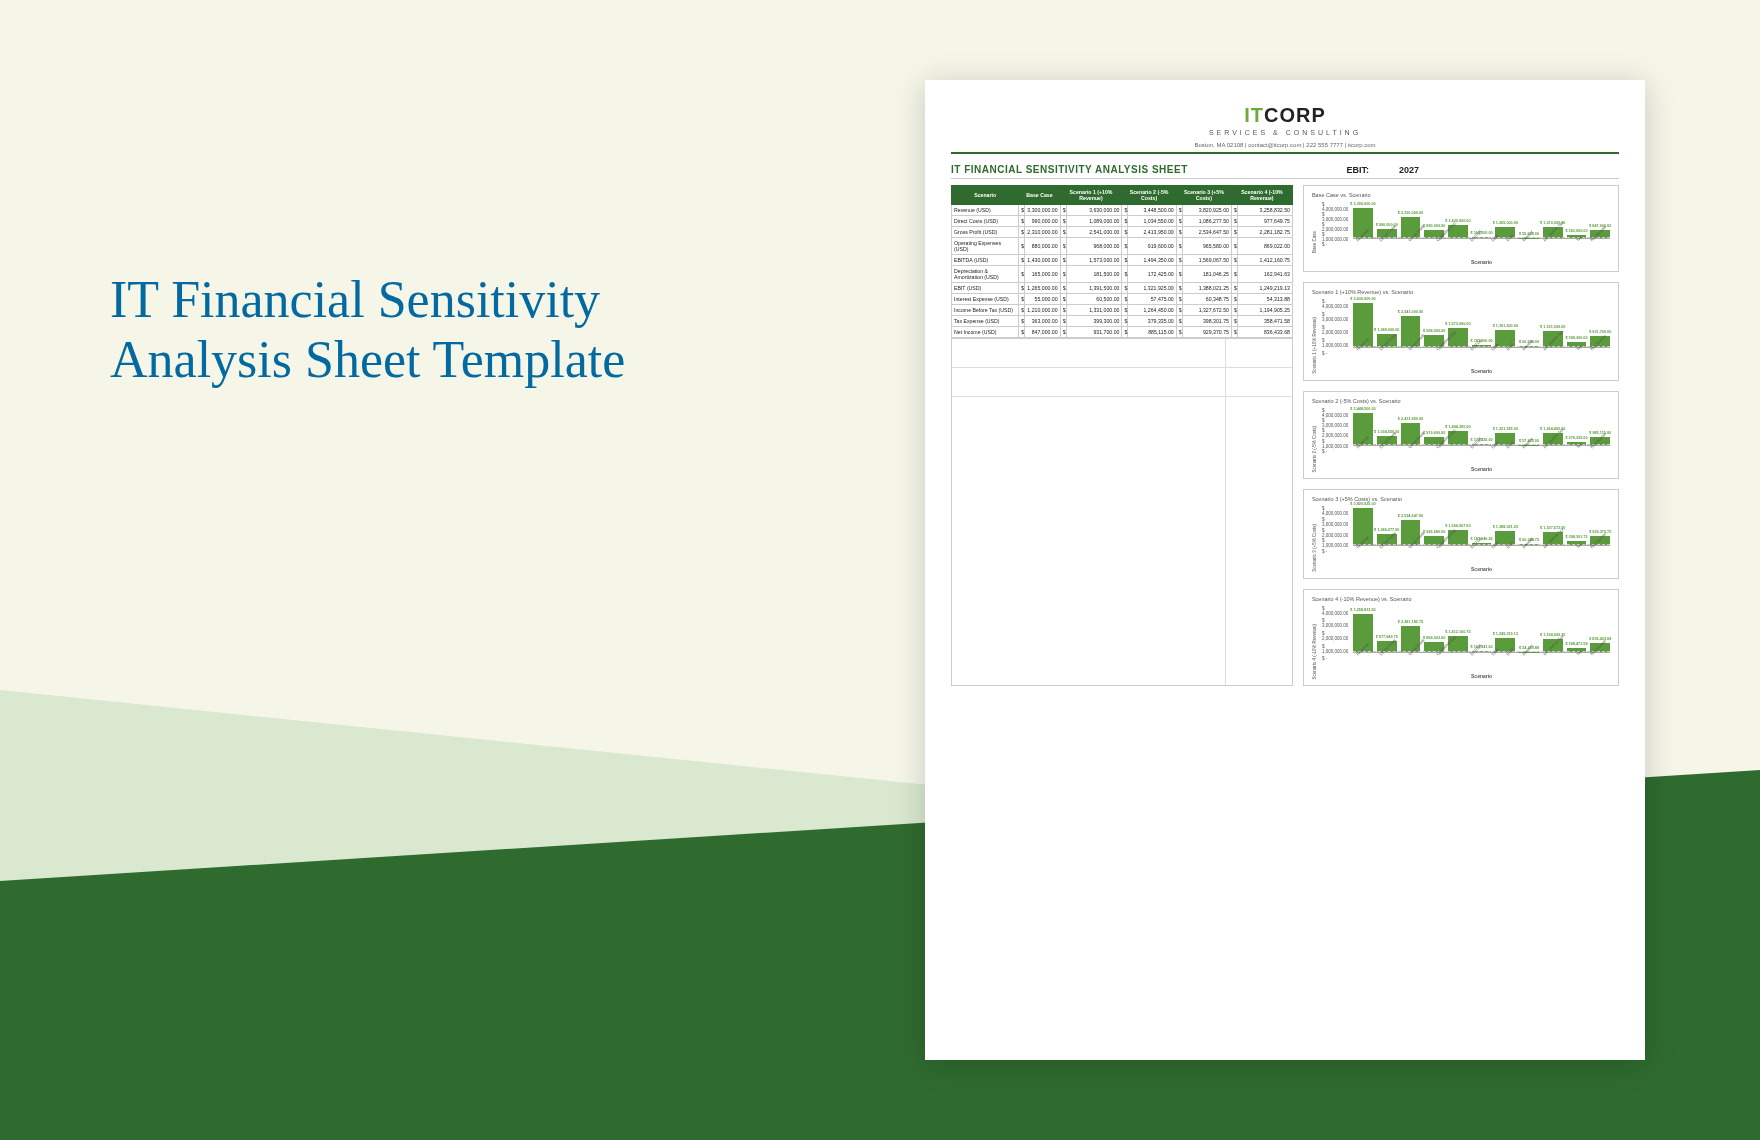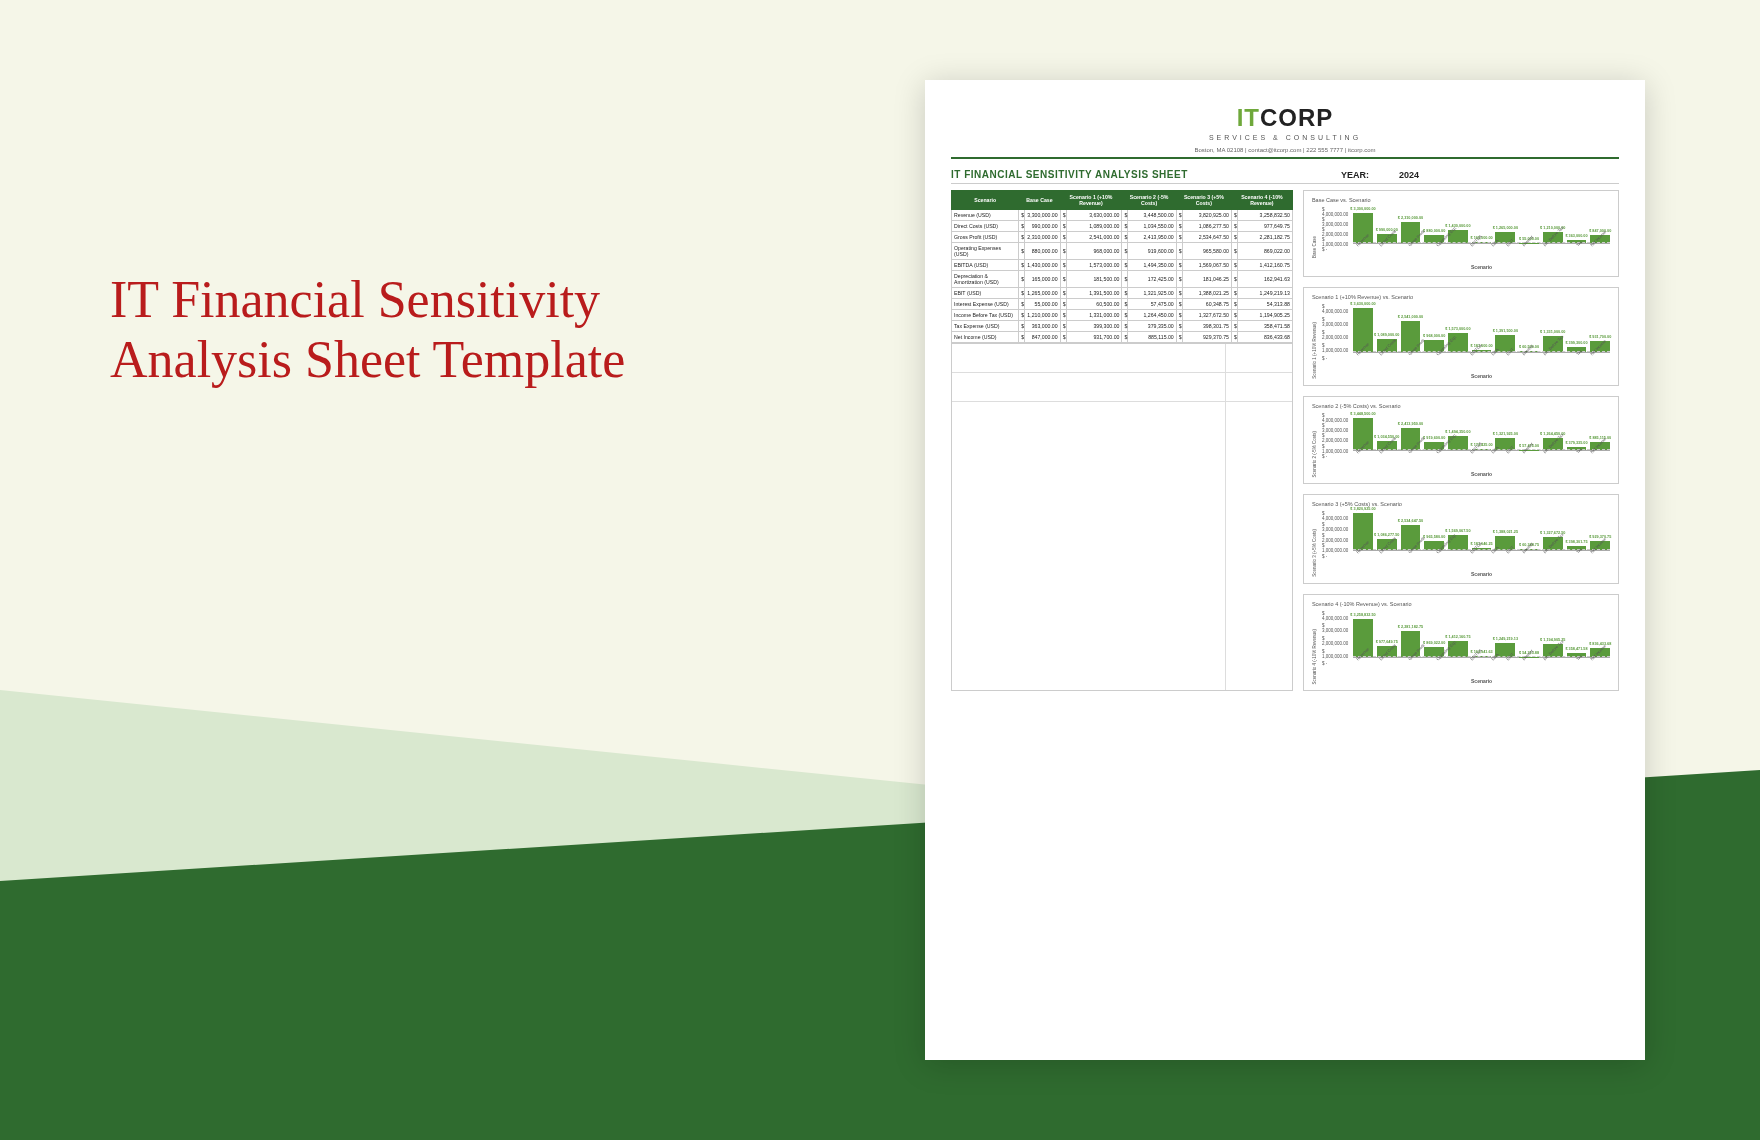--- a/index.html
+++ b/index.html
@@ -31,21 +31,21 @@
   }
   .left-text {
     position: absolute;
     left: 110px;
     top: 270px;
     width: 620px;
   }
   .title {
     font-size: 52px;
     line-height: 1.15;
-    color: #b91c1c;
+    color: #0369a1;
     margin-bottom: 28px;
     font-weight: 500;
   }
   .desc {
     font-size: 22px;
     line-height: 1.5;
     color: #555;
     font-family: -apple-system, "Segoe UI", Arial, sans-serif;
   }
   .sheet {
@@ -53,21 +53,21 @@
     right: 115px;
     top: 80px;
     width: 720px;
     height: 980px;
     background: #fff;
     box-shadow: 0 4px 30px rgba(0,0,0,0.18);
     padding: 24px 26px;
     font-family: Arial, sans-serif;
   }
   .logo-area { text-align: center; }
-  .logo-main { font-size: 24px; font-weight: 800; letter-spacing: 1px; }
+  .logo-main { font-size: 20px; font-weight: 800; letter-spacing: 1px; }
   .logo-main .it { color: #6fa83b; }
   .logo-main .corp { color: #222; }
   .logo-sub { font-size: 7px; letter-spacing: 3px; color: #555; margin-top: 2px; }
   .logo-contact { font-size: 6px; color: #666; margin-top: 6px; }
   .hr-green { height: 2px; background: #2f6b2f; margin-top: 4px; }
   .sheet-title-row {
     display: flex;
     align-items: center;
     margin-top: 10px;
     border-bottom: 1px solid #ccc;
@@ -201,22 +201,22 @@
   <div class="logo-area">
     <div class="logo-main">
       <span class="it">IT</span><span class="corp">CORP</span>
     </div>
     <div class="logo-sub">SERVICES &amp; CONSULTING</div>
     <div class="logo-contact">Boston, MA 02108   |   contact@itcorp.com   |   222 555 7777   |   itcorp.com</div>
   </div>
   <div class="hr-green"></div>
   <div class="sheet-title-row">
     <span class="sheet-title">IT FINANCIAL SENSITIVITY ANALYSIS SHEET</span>
-    <span class="year-label">YEAR:</span>
-    <span class="year-val">2024</span>
+    <span class="year-label">EBIT:</span>
+    <span class="year-val">2027</span>
   </div>
   <div class="sheet-body">
     <div class="table-col">
       <table class="data">
         <thead>
             <tr id="thead-row">
               <th>Scenario</th>
               <th colspan="2">Base Case</th>
               <th colspan="2">Scenario 1 (+10% Revenue)</th>
               <th colspan="2">Scenario 2 (-5% Costs)</th>

